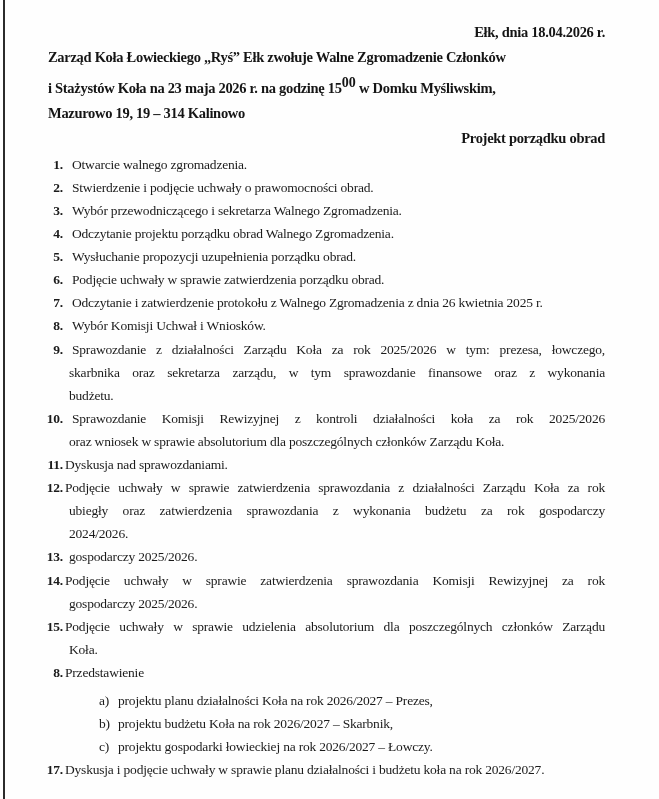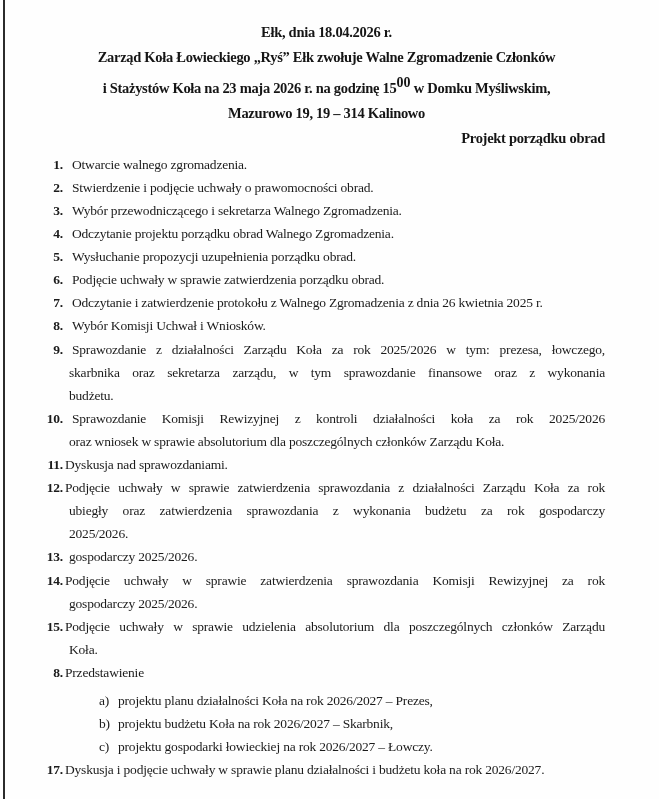--- a/index.html
+++ b/index.html
@@ -5,22 +5,22 @@
   html,body { margin:0; padding:0; background:#fff; }
   .doc {
     position:relative; width:659px; height:799px; overflow:hidden;
     background:#fefefe; color:#1b1b1b;
     font-family:"Liberation Serif","DejaVu Serif",serif;
   }
   .edge { position:absolute; left:3px; top:0; width:2px; height:799px; background:#2b2b2b; }
   .content { padding:20px 54px 0 48px; }
 
   .hdr { font-weight:bold; font-size:14.5px; letter-spacing:-0.3px; color:#151515; }
-  .date { text-align:center; line-height:25px; }
-  .t { text-align:center; line-height:25px; }
+  .date { text-align:right; line-height:25px; }
+  .t { line-height:25px; }
   .t sup { font-size:14px; letter-spacing:0; }
   .subtitle { text-align:right; line-height:24px; }
 
   .list { margin-top:3px; font-size:13.5px; letter-spacing:-0.2px; }
   .item { display:flex; }
   .num { flex:none; width:18px; margin-left:-3px; text-align:right;
          font-weight:bold; line-height:23.1px; white-space:nowrap; }
   .txt { flex:1; margin-left:6px; line-height:23.1px; min-width:0; }
   .ln { display:block; }
   .ln.j { text-align:justify; text-align-last:justify; }
@@ -125,21 +125,21 @@
         <div class="txt">
             <span class="ln fl-b">Dyskusja nad sprawozdaniami.</span>
           </div>
       </div>
 
       <div class="item">
         <span class="num">12.</span>
         <div class="txt">
           <span class="ln fl-b j">Podjęcie uchwały w sprawie zatwierdzenia sprawozdania z działalności Zarządu Koła za rok</span>
           <span class="ln j">ubiegły oraz zatwierdzenia sprawozdania z wykonania budżetu za rok gospodarczy</span>
-          <span class="ln">2025/2026.</span>
+          <span class="ln">2024/2026.</span>
         </div>
       </div>
 
       <div class="item">
         <span class="num">13.</span>
         <div class="txt">
           <span class="ln">gospodarczy 2025/2026.</span>
         </div>
       </div>
 

